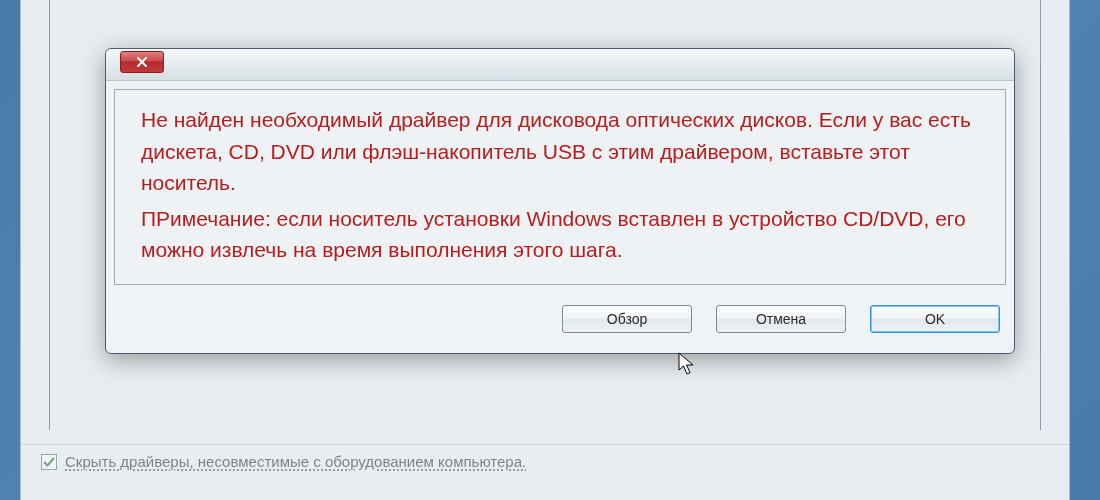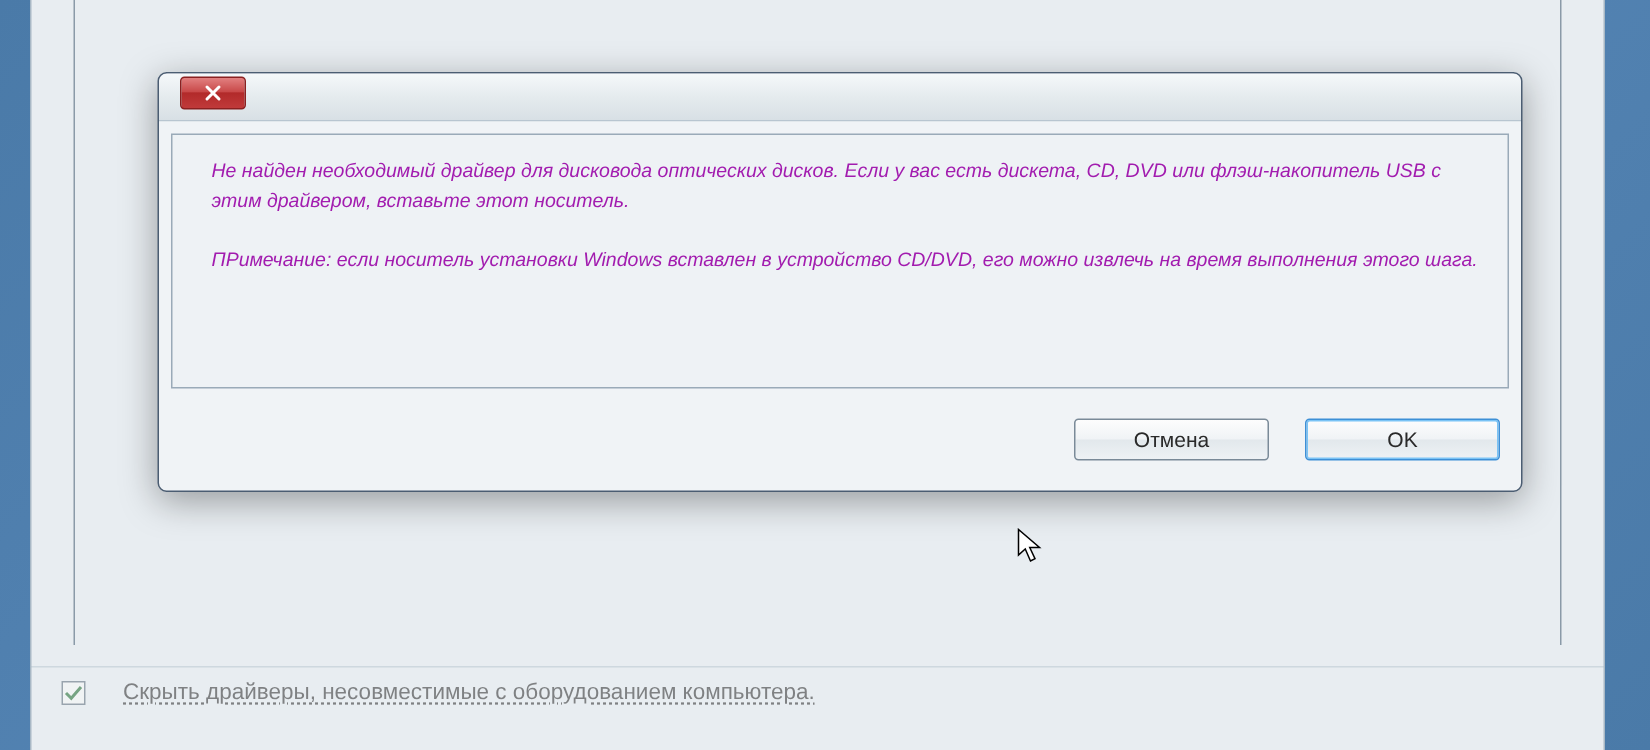--- a/index.html
+++ b/index.html
@@ -72,26 +72,25 @@
     .dialog-body {
       padding: 8px;
     }
     .message-frame {
       border: 1px solid #9aaab8;
       background: #eef2f5;
       padding: 14px 18px 18px 26px;
       min-height: 170px;
     }
     .msg-p1, .msg-p2 {
-      font-size: 13px;
-      color: #a21caf;
+      font-size: 21px;
+      color: #b91c1c;
       line-height: 1.5;
-      font-style: italic;
     }
-    .msg-p2 { margin-top: 20px; }
+    .msg-p2 { margin-top: 4px; }
     .button-row {
       display: flex;
       justify-content: flex-end;
       gap: 24px;
       padding: 20px 6px 12px 6px;
       align-items: center;
     }
     .btn {
       min-width: 130px;
       height: 28px;
@@ -115,21 +114,21 @@
       top: 352px;
       pointer-events: none;
       z-index: 100;
     }
     .checkbox-row {
       position: absolute;
       left: 20px;
       bottom: 30px;
       display: flex;
       align-items: center;
-      gap: 25px;
+      gap: 8px;
       opacity: 0.55;
     }
     .chk {
       width: 16px;
       height: 16px;
       border: 1px solid #5a6a78;
       background: #f8f8f8;
       display: inline-flex;
       align-items: center;
       justify-content: center;
@@ -177,20 +176,21 @@
         <path d="M2 2 L10 10 M10 2 L2 10" stroke="#fff" stroke-width="2" stroke-linecap="round"></path>
       </svg>
     </div>
   </div>
   <div class="dialog-body">
     <div class="message-frame">
       <p class="msg-p1">Не найден необходимый драйвер для дисковода оптических дисков. Если у вас есть дискета, CD, DVD или флэш-накопитель USB с этим драйвером, вставьте этот носитель.</p>
       <p class="msg-p2">ПРимечание: если носитель установки Windows вставлен в устройство CD/DVD, его можно извлечь на время выполнения этого шага.</p>
     </div>
     <div class="button-row">
+      <button class="btn">Обзор</button>
       <button class="btn">Отмена</button>
       <button class="btn default">OK</button>
     </div>
   </div>
 </div>
 
 <svg class="cursor-arrow" viewBox="0 0 20 26">
   <path d="M1 1 L1 18 L5.5 14 L9 22 L12 20.5 L8.5 13 L15 13 Z" fill="#ffffff" stroke="#000" stroke-width="1"></path>
 </svg>
 

